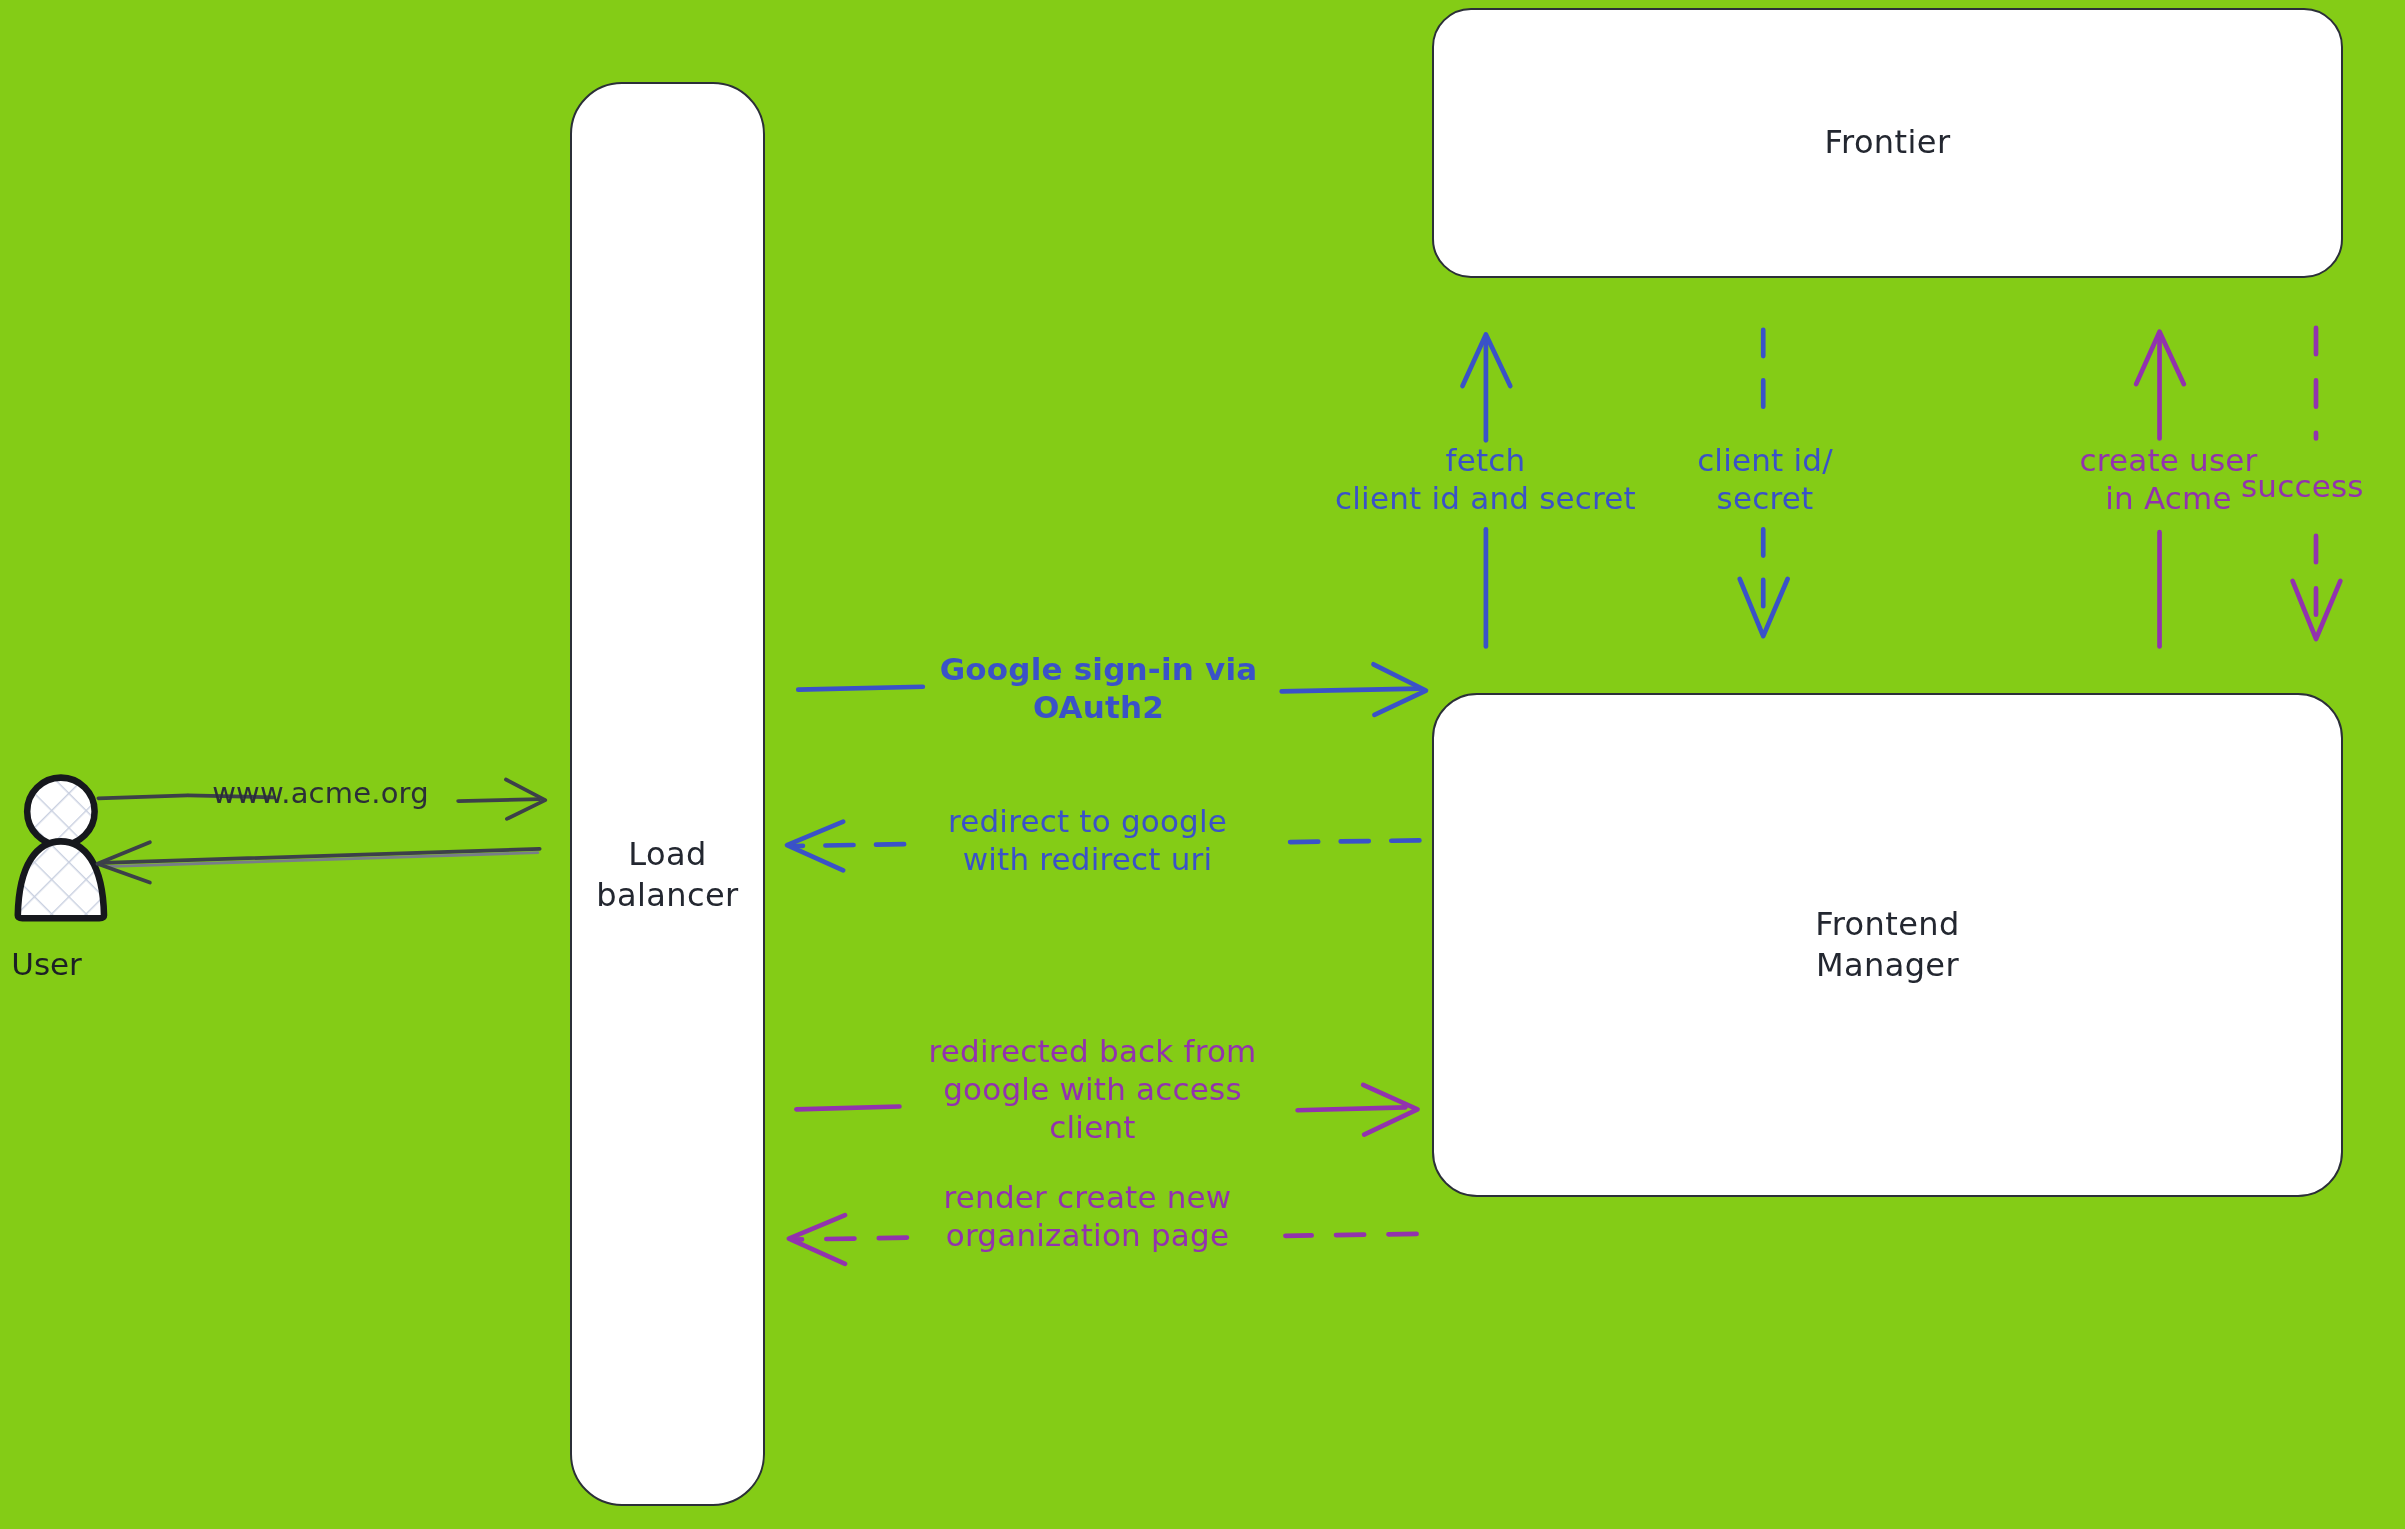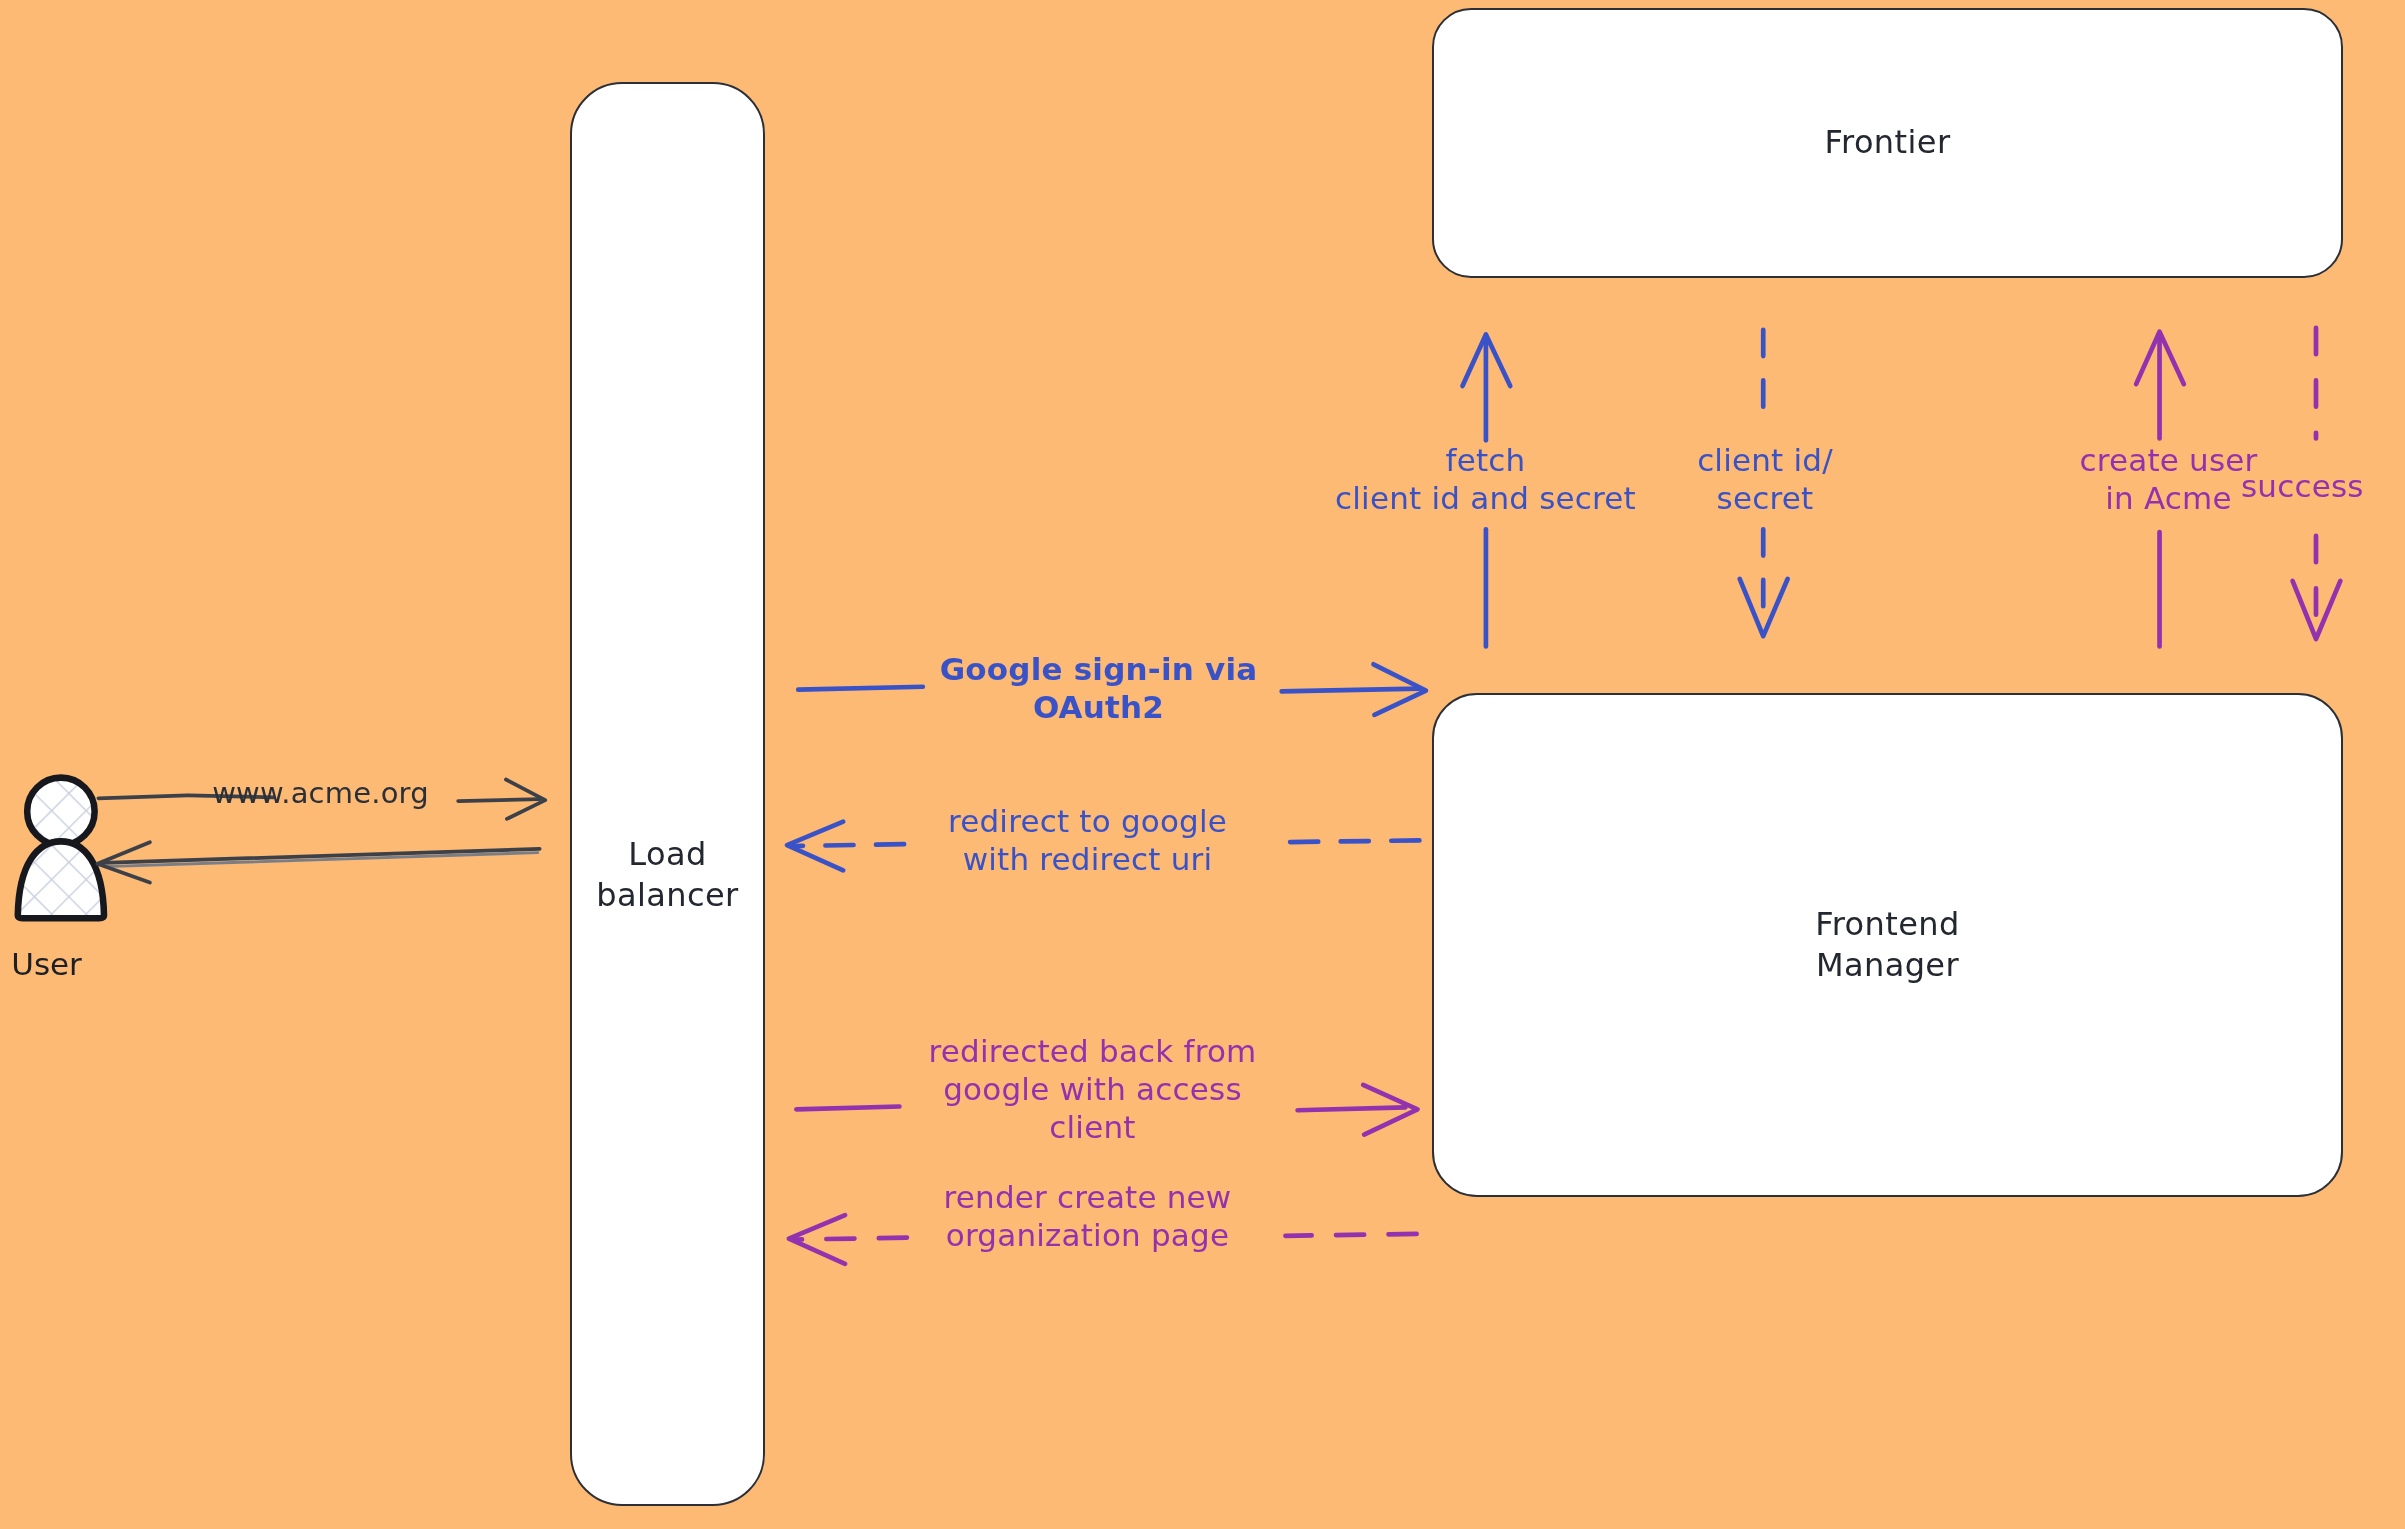--- a/index.html
+++ b/index.html
@@ -7,21 +7,21 @@
     padding: 0;
     background: #ffffff;
   }
   body {
     font-family: "DejaVu Sans", sans-serif;
   }
   #canvas {
     position: relative;
     width: 2405px;
     height: 1530px;
-    background: #fdba74;
+    background: #84cc16;
     overflow: hidden;
   }
   #canvas svg.layer {
     position: absolute;
     top: 0;
     left: 0;
     width: 2405px;
     height: 1530px;
     overflow: visible;
   }

